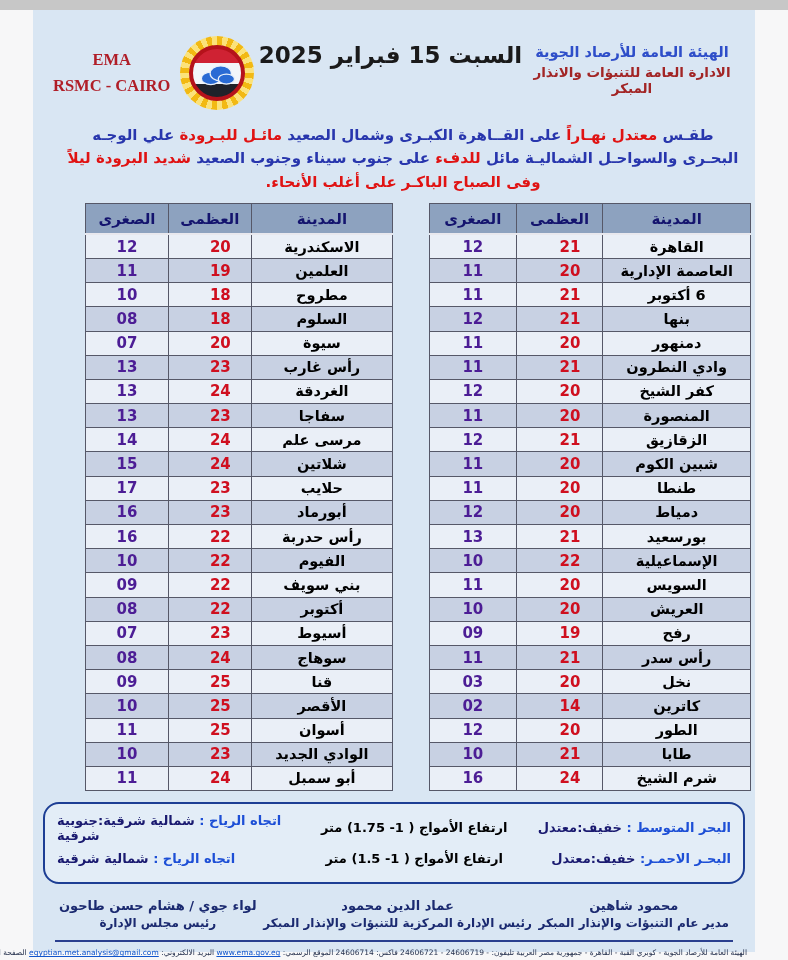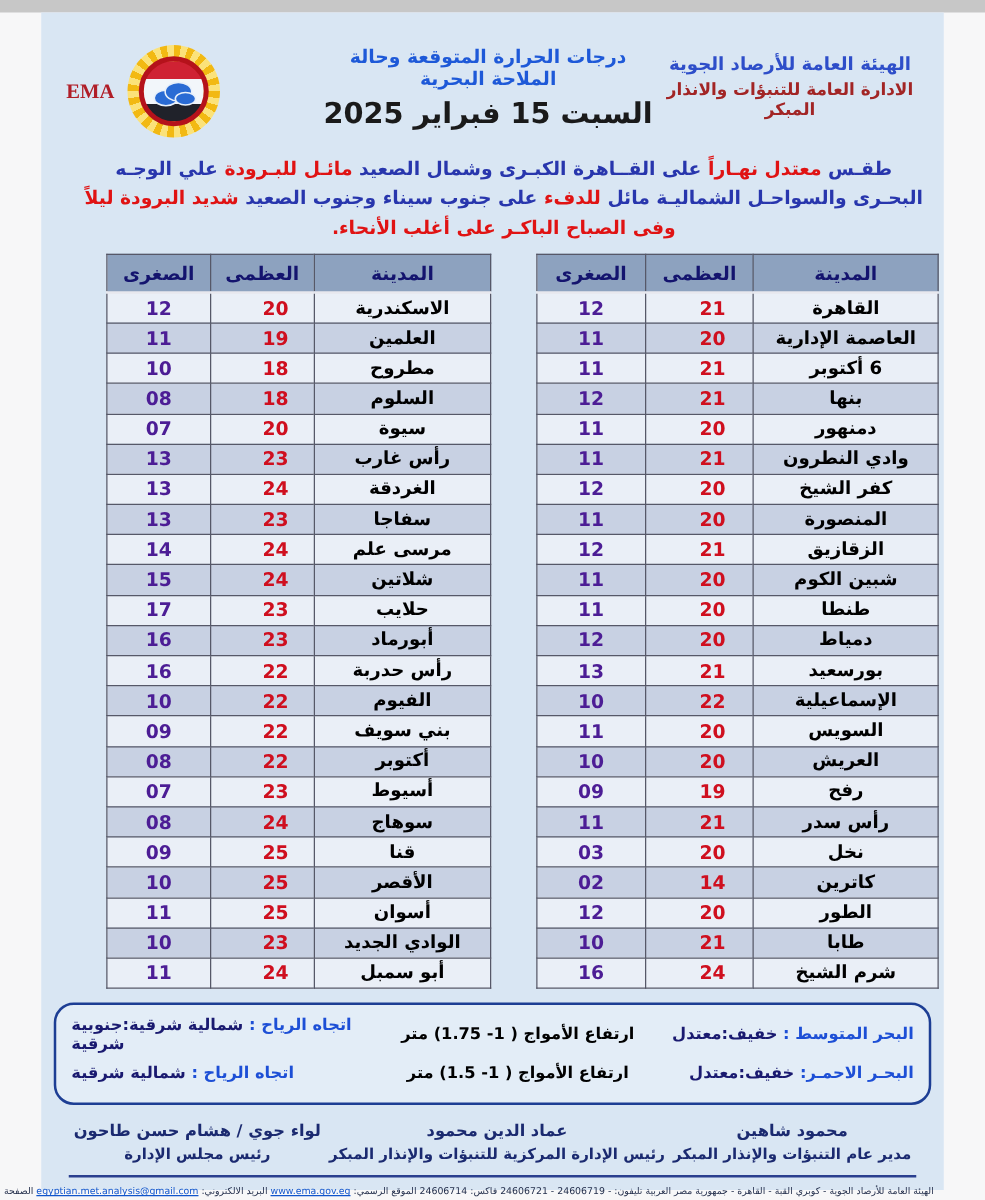--- a/index.html
+++ b/index.html
@@ -89,26 +89,26 @@
 <div class="top-strip"></div>
 
 <div class="page">
 
   <div class="header">
     <div class="org-block">
       <div class="org-ar">الهيئة العامة للأرصاد الجوية</div>
       <div class="dept-ar">الادارة العامة للتنبؤات والانذار المبكر</div>
     </div>
     <div class="title-block">
-      <div class="doc-title">درجات الحرارة المتوقعة وحالة الملاحة البحرية</div>
       <div class="doc-date">السبت 15 فبراير 2025</div>
     </div>
     <div class="logo-block">
       <div class="ema-en">
         <div>EMA</div>
+        <div>RSMC - CAIRO</div>
       </div>
       <div class="sun">
         <div class="sun-inner">
           <svg width="40" height="26" viewBox="0 0 64 40">
             <ellipse cx="22" cy="27" rx="15" ry="10" fill="#2a6bd4" stroke="#e8f0fa" stroke-width="2"></ellipse>
             <ellipse cx="38" cy="19" rx="17" ry="12" fill="#2a6bd4" stroke="#e8f0fa" stroke-width="2"></ellipse>
             <ellipse cx="47" cy="28" rx="13" ry="8" fill="#2a6bd4" stroke="#e8f0fa" stroke-width="2"></ellipse>
           </svg>
         </div>
       </div>

